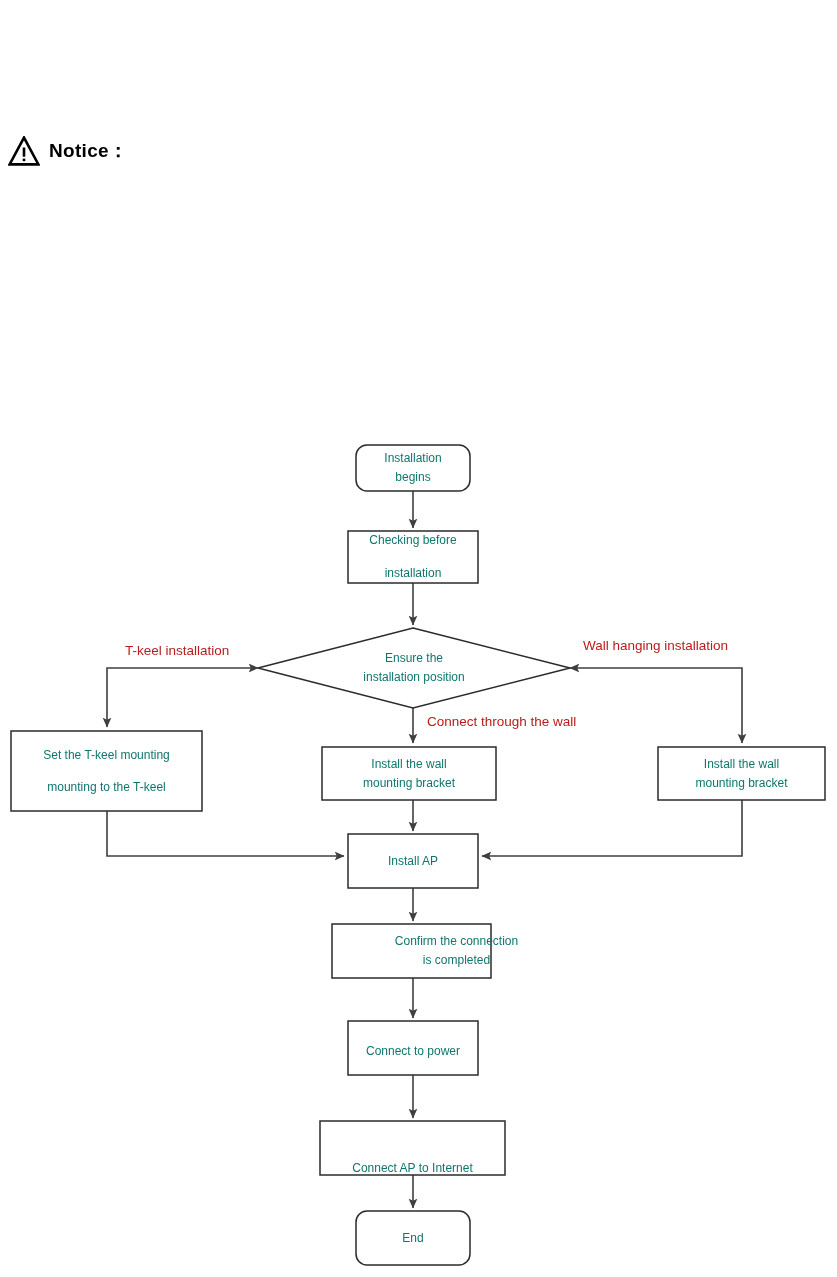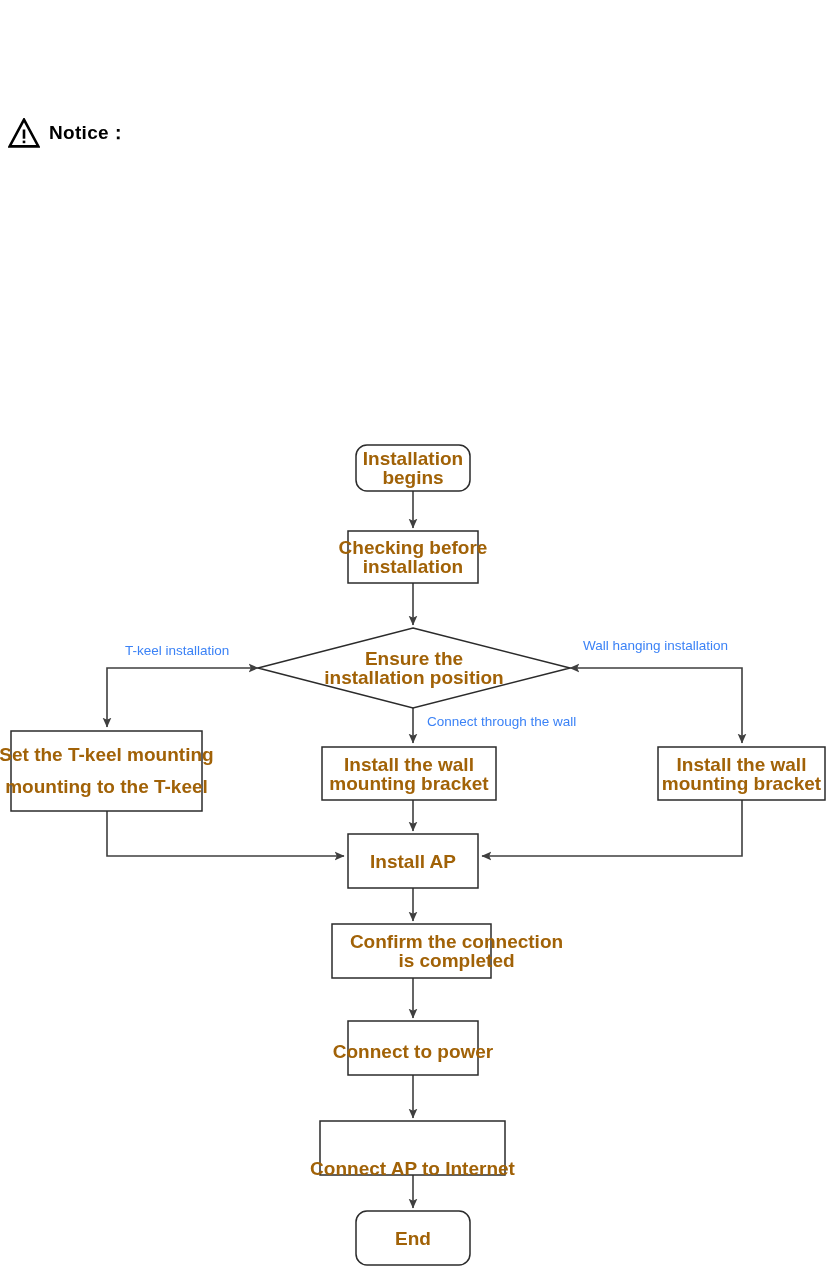--- a/index.html
+++ b/index.html
@@ -16,21 +16,21 @@
     width: 837px;
     height: 1277px;
     overflow: hidden;
     background: #ffffff;
   }
 
   
   .notice-block {
     position: absolute;
     left: 8px;
-    top: 118px;
+    top: 136px;
     display: flex;
     align-items: center;
     gap: 9px;
   }
   .warn-icon {
     display: block;
     width: 32px;
     height: 30px;
   }
   .notice-label {
@@ -51,34 +51,33 @@
   }
 
   
   .node-text {
     position: absolute;
     display: flex;
     flex-direction: column;
     align-items: center;
     justify-content: center;
     text-align: center;
-    font-size: 19px;
+    font-size: 12px;
     line-height: 19px;
-    color: #a16207;
+    color: #0f766e;
     pointer-events: none;
     white-space: nowrap;
-    font-weight: bold;
   }
   .node-text span { display: block; }
 
   .edge-label {
     position: absolute;
     font-size: 13.5px;
     line-height: 16px;
-    color: #3b82f6;
+    color: #b91c1c;
     white-space: nowrap;
   }
   .wide-line { letter-spacing: 0px; }
 </style>
 </head>
 <body>
 
 <div id="page">
 
   <div class="notice-block">
@@ -137,21 +136,21 @@
       <rect x="320" y="1121" width="185" height="54"></rect>
       <rect x="356" y="1211" width="114" height="54" rx="11" ry="11"></rect>
     </g>
   </svg>
 
   <div class="node-text" style="left:356px;top:445px;width:114px;height:46px;">
     <span>Installation</span>
     <span>begins</span>
   </div>
 
-  <div class="node-text" style="left:348px;top:531px;width:130px;height:52px;">
+  <div class="node-text" style="left:348px;top:531px;width:130px;height:52px;justify-content:space-between;">
     <span>Checking before</span>
     <span>installation</span>
   </div>
 
   <div class="node-text" style="left:258px;top:640px;width:312px;height:56px;">
     <span>Ensure the</span>
     <span class="wide-line">installation  position</span>
   </div>
 
   <div class="node-text" style="left:11px;top:731px;width:191px;height:80px;line-height:32px;">

